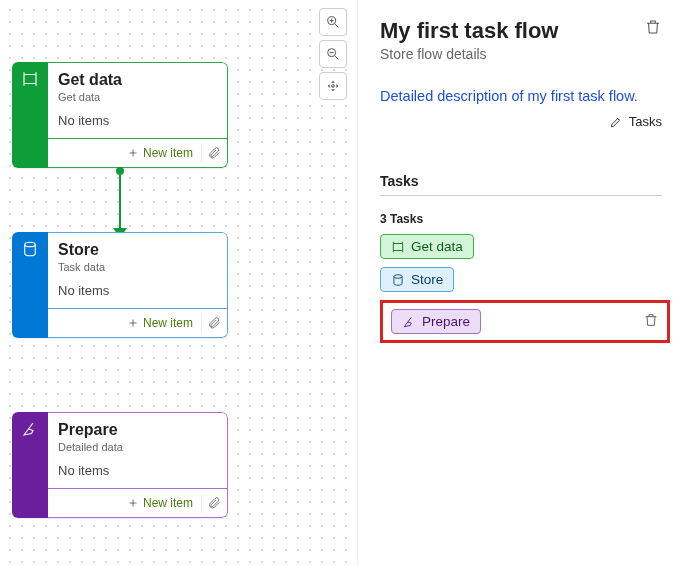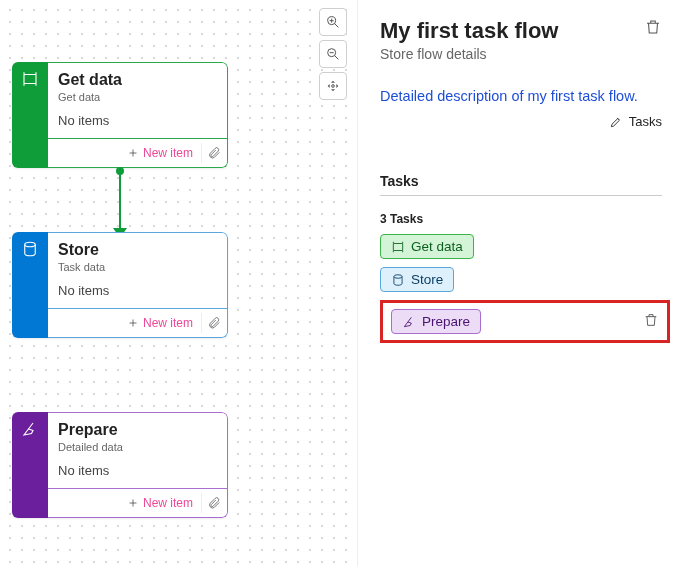--- a/index.html
+++ b/index.html
@@ -53,21 +53,21 @@
   .node-empty { font-size:13px; color:#444; margin-top:10px; }
   .node-footer {
     display:flex; align-items:center; justify-content:flex-end;
     border:1px solid; border-left:none; border-top:none;
     border-bottom-right-radius:6px;
     padding:4px 6px; gap:4px;
     background:#fff;
   }
   .new-item-btn {
     display:flex; align-items:center; gap:4px;
-    font-size:12px; color:#ec4899; cursor:pointer;
+    font-size:12px; color:#4d7c0f; cursor:pointer;
     padding:2px 4px;
   }
   .new-item-btn svg { width:12px; height:12px; stroke:#444; stroke-width:1.5; fill:none; }
   .attach-btn { width:20px; height:20px; display:flex; align-items:center; justify-content:center; cursor:pointer; border-left:1px solid #eee; padding-left:4px;}
   .attach-btn svg { width:14px; height:14px; stroke:#666; fill:none; stroke-width:1.5; }
 
   .node-green { left:12px; top:62px; }
   .node-green .node-bar{ background:#0f9d39; }
   .node-green .node-top, .node-green .node-footer{ border-color:#2aa84a; }
 

